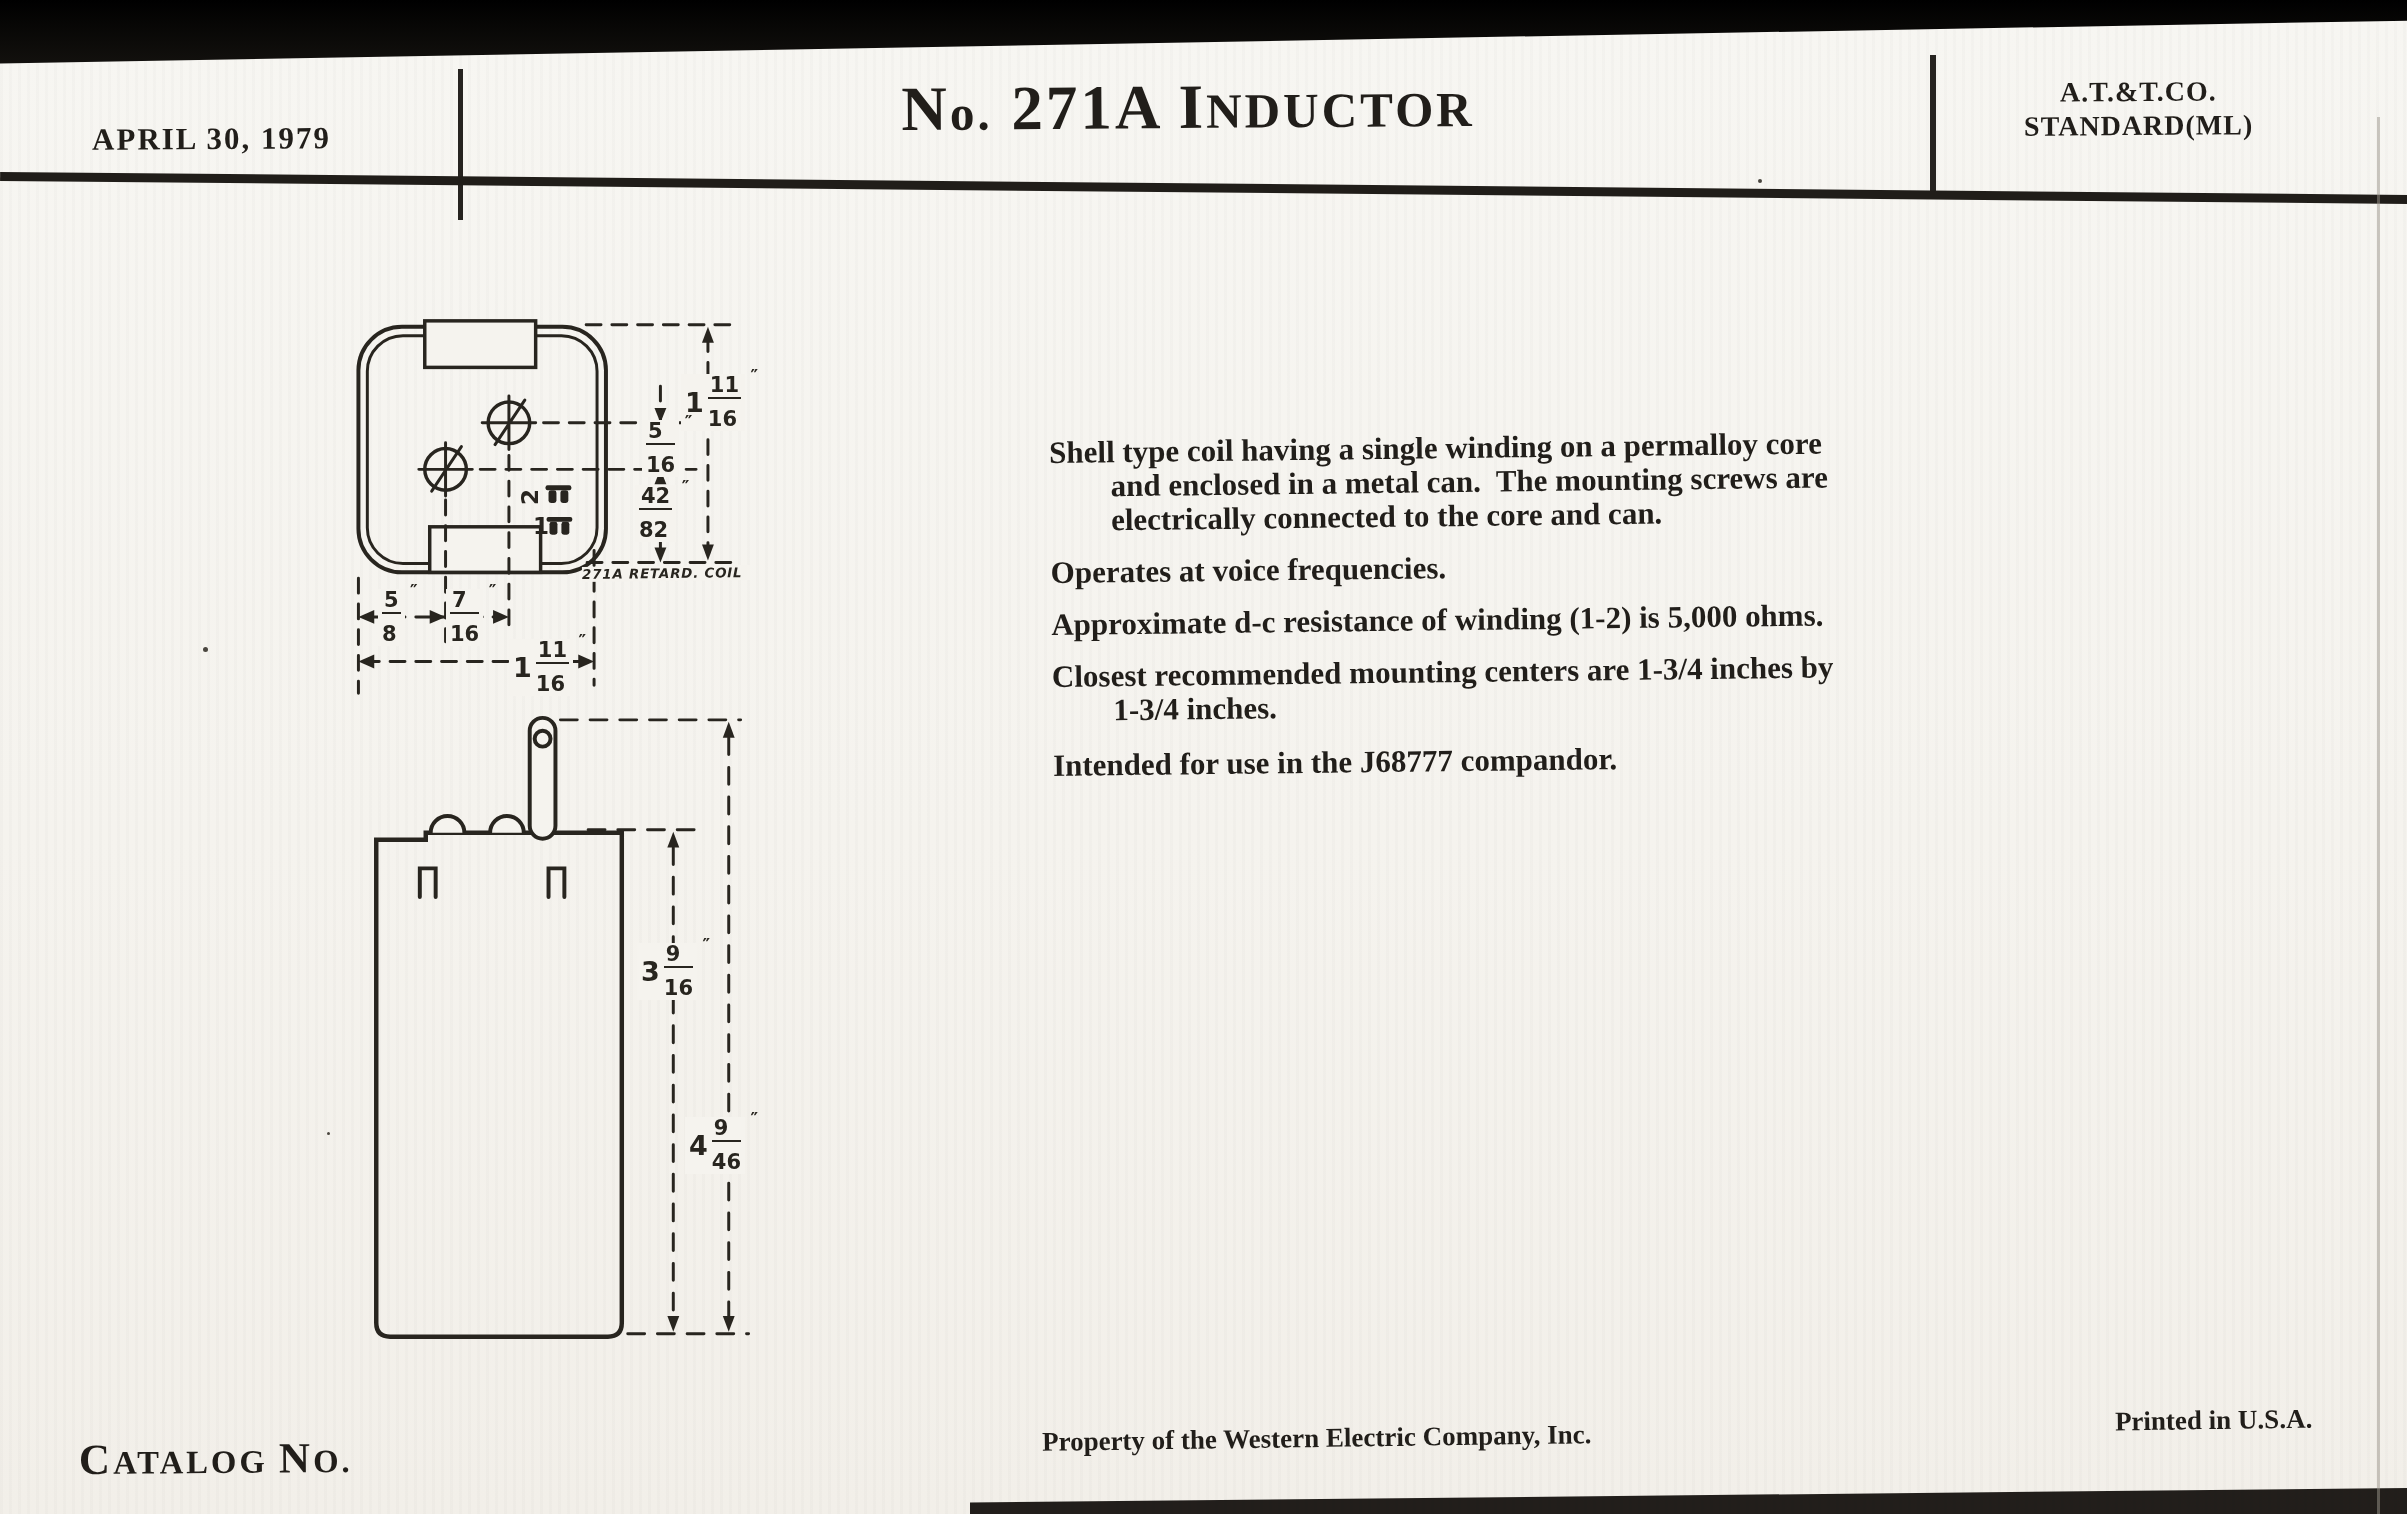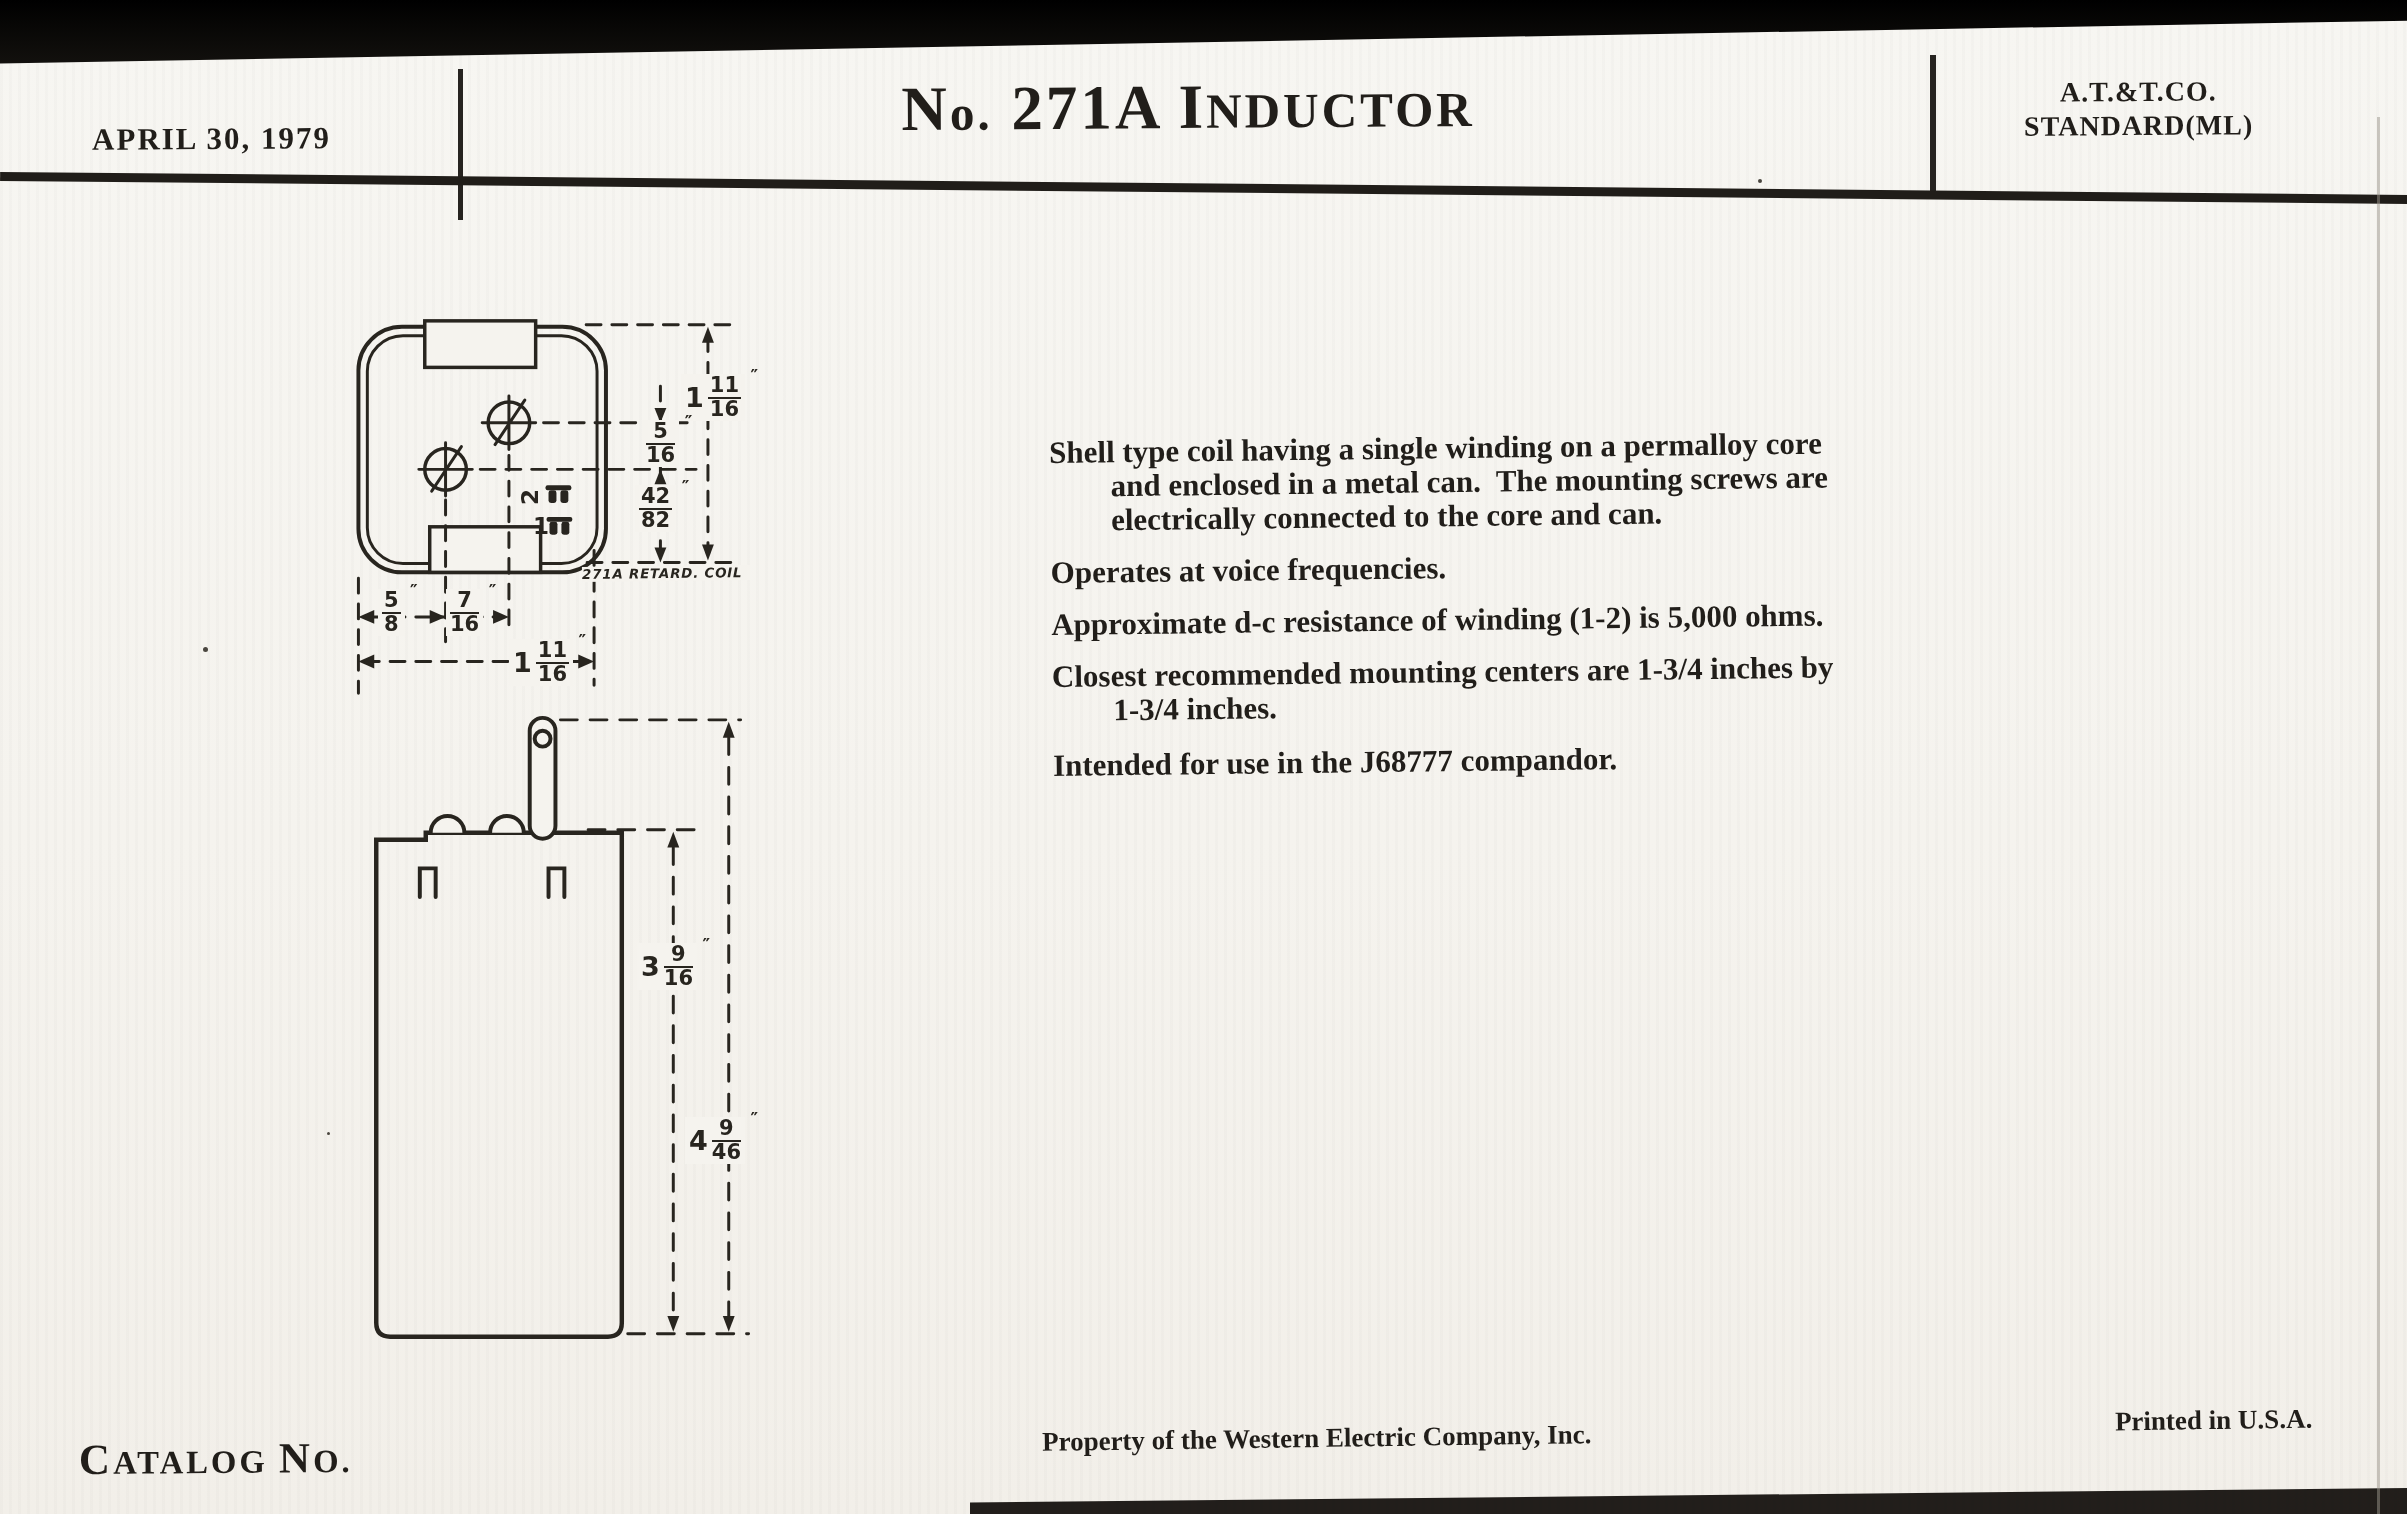--- a/index.html
+++ b/index.html
@@ -41,23 +41,23 @@
   .desc{position:absolute;left:1049px;top:436px;width:1139px;font-size:31px;font-weight:bold;
     line-height:34px;transform:rotate(-.7deg);transform-origin:0 0;}
   .desc .para{margin:0 0 18px 0;}
   .desc .para.pb{margin-bottom:21px;}
   .desc .dline{white-space:pre;}
   .desc .dline.cont{margin-left:61px;}
   
   .dim{position:absolute;display:inline-flex;align-items:center;background:var(--paper);
     padding:1px 4px;font-family:"DejaVu Sans",sans-serif;font-weight:bold;color:var(--line);line-height:1;}
   .dim .whole{font-size:27px;margin-right:4px;}
-  .frac{display:inline-block;text-align:center;position:relative;font-size:21px;}
+  .frac{display:inline-block;position:relative;font-size:21px;}
   .frac .ftop{display:block;border-bottom:2.5px solid var(--line);padding:0 2px 1px 2px;}
-  .frac .fbot{display:block;padding-top:0;}
+  .frac .fbot{display:block;padding-top:10px;}
   .frac .unit{position:absolute;right:-15px;top:-7px;font-size:17px;letter-spacing:-2px;}
   .caption{position:absolute;left:582px;top:566px;width:168px;background:var(--paper);
     font-family:"DejaVu Sans",sans-serif;font-style:italic;font-weight:bold;font-size:13.4px;
     letter-spacing:0.8px;color:var(--line);white-space:pre;transform:rotate(-.6deg);}
   .termnum{position:absolute;font-family:"DejaVu Sans",sans-serif;font-weight:bold;font-size:23px;color:var(--line);}
   .termnum.two{left:522px;top:484px;transform:rotate(-90deg);}
   .termnum.one{left:533px;top:513px;}
   
   .catalog{position:absolute;left:79px;top:1434px;font-weight:bold;font-size:43px;letter-spacing:3px;
     transform:rotate(-.4deg);white-space:pre;}

